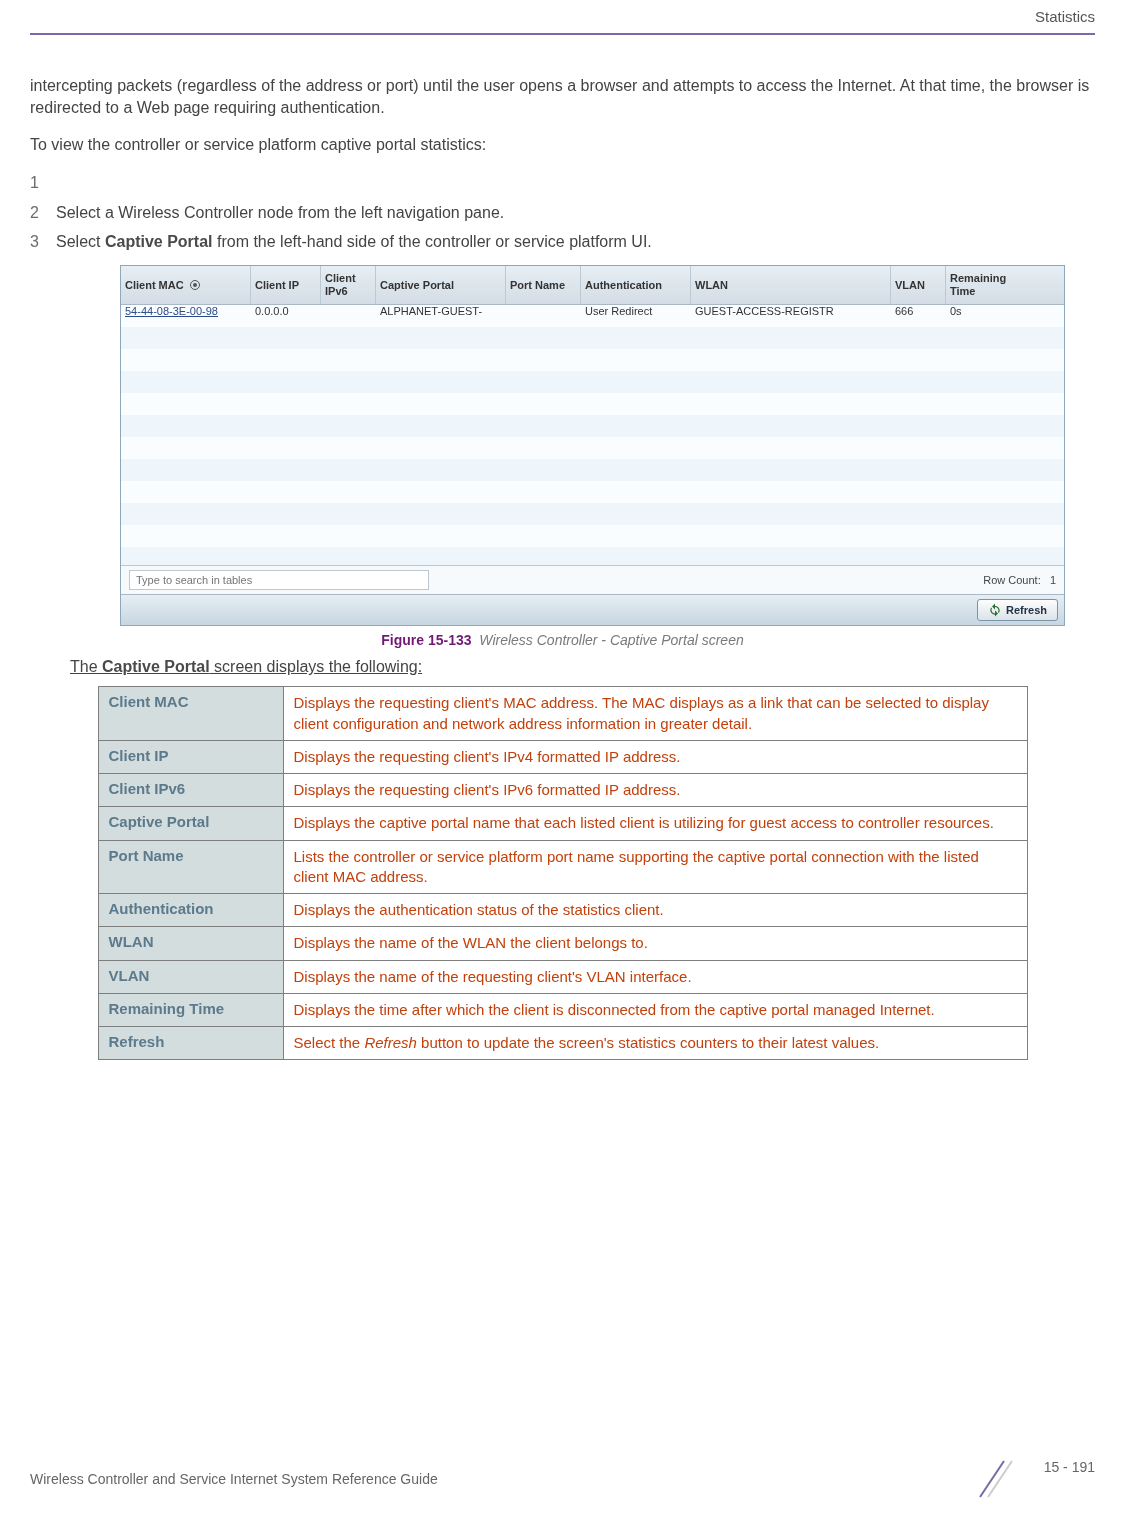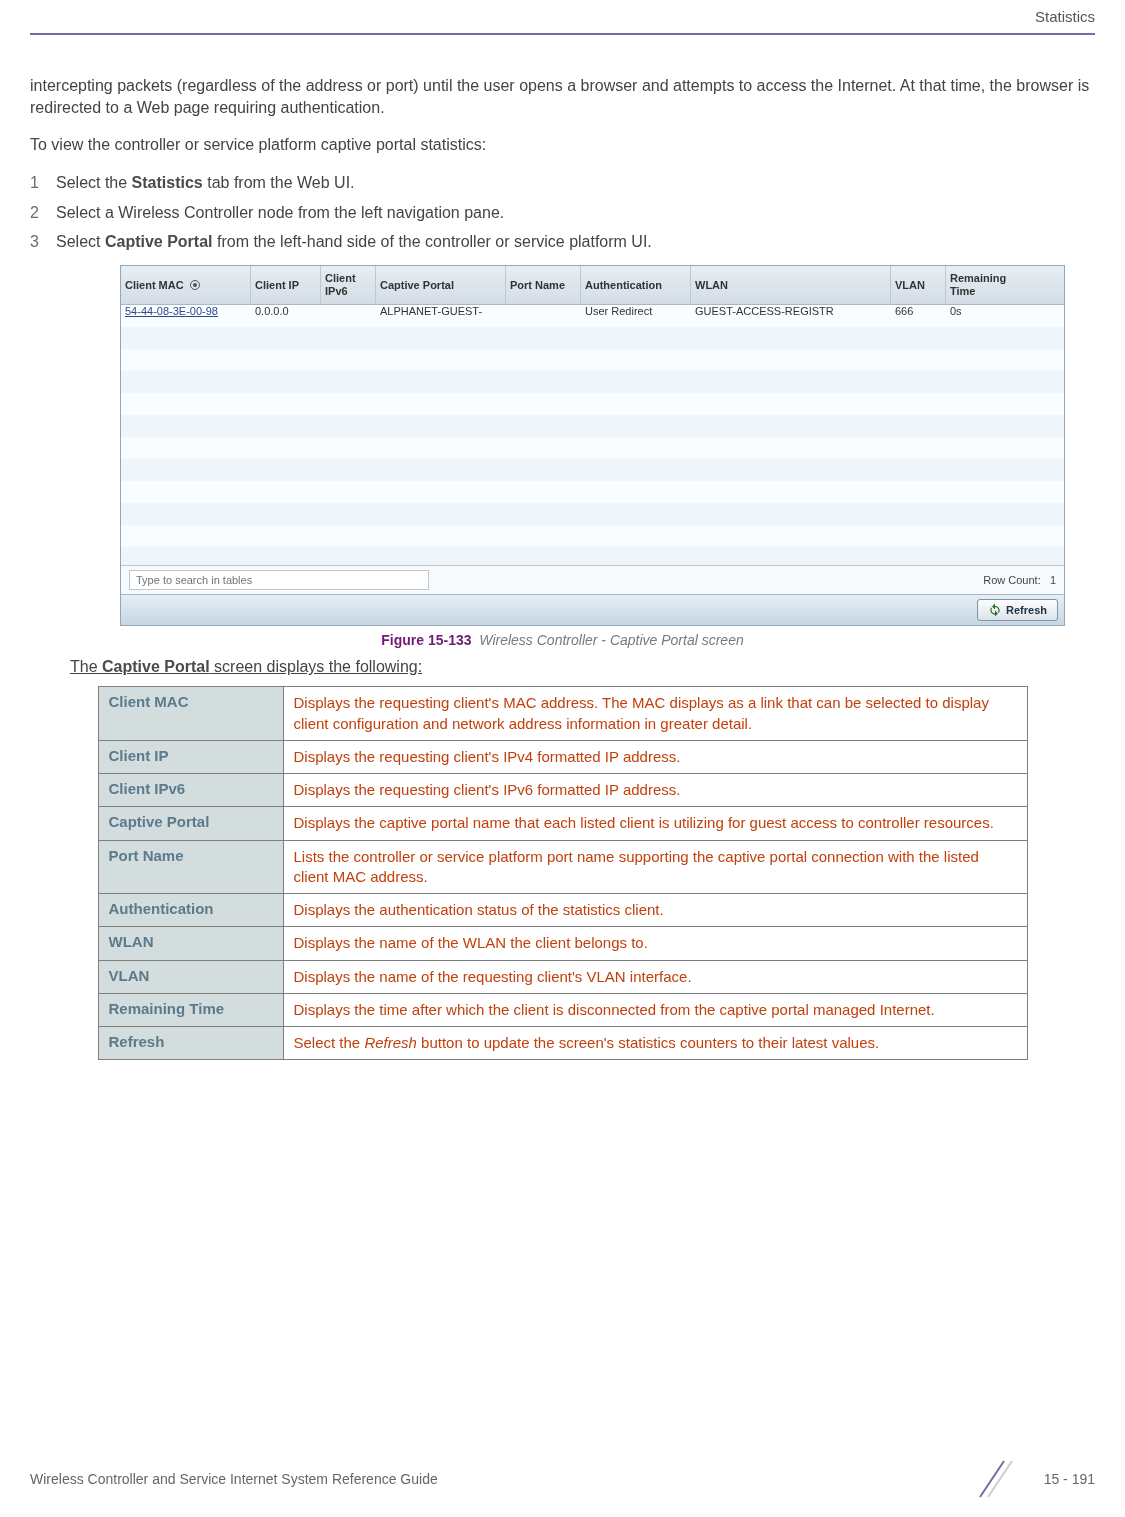--- a/index.html
+++ b/index.html
@@ -187,21 +187,21 @@
       left: 30px;
       right: 30px;
       display: flex;
       align-items: center;
       justify-content: space-between;
       color: #666;
       font-size: 14px;
     }
     .footer-right {
       display: flex;
-      align-items: center;
+      align-items: flex-start;
       gap: 24px;
     }
     .slash-mark svg { display: block; }
     .c-mac { width: 130px; }
     .c-ip { width: 70px; }
     .c-ipv6 { width: 55px; }
     .c-cp { width: 130px; }
     .c-pn { width: 75px; }
     .c-auth { width: 110px; }
     .c-wlan { width: 200px; }
@@ -214,23 +214,20 @@
 <div class="header">
   <span>Statistics</span>
 </div>
 
 <p class="body-text">intercepting packets (regardless of the address or port) until the user opens a browser and attempts to access the Internet. At that time, the browser is redirected to a Web page requiring authentication.</p>
 <p class="body-text">To view the controller or service platform captive portal statistics:</p>
 
 <ol class="ol">
   <li class="ol-item">
     <span class="ol-num">1</span>
-    <span>
-      <span>Select the </span><span class="bold-label">Statistics</span><span> tab from the Web UI.</span>
-    </span>
   </li>
   <li class="ol-item">
     <span class="ol-num">2</span>
     <span>Select a Wireless Controller node from the left navigation pane.</span>
   </li>
   <li class="ol-item">
     <span class="ol-num">3</span>
     <span>
       <span>Select </span><span class="bold-label">Captive Portal</span><span> from the left-hand side of the controller or service platform UI.</span>
     </span>

